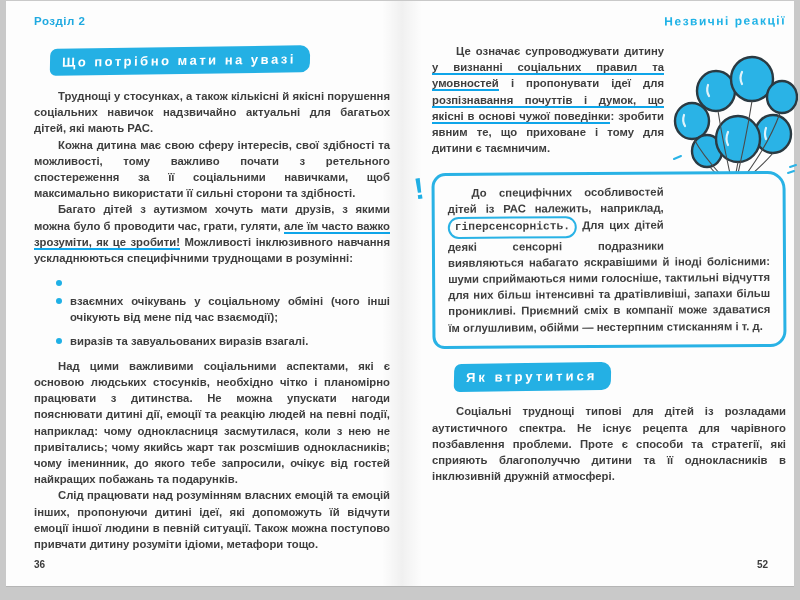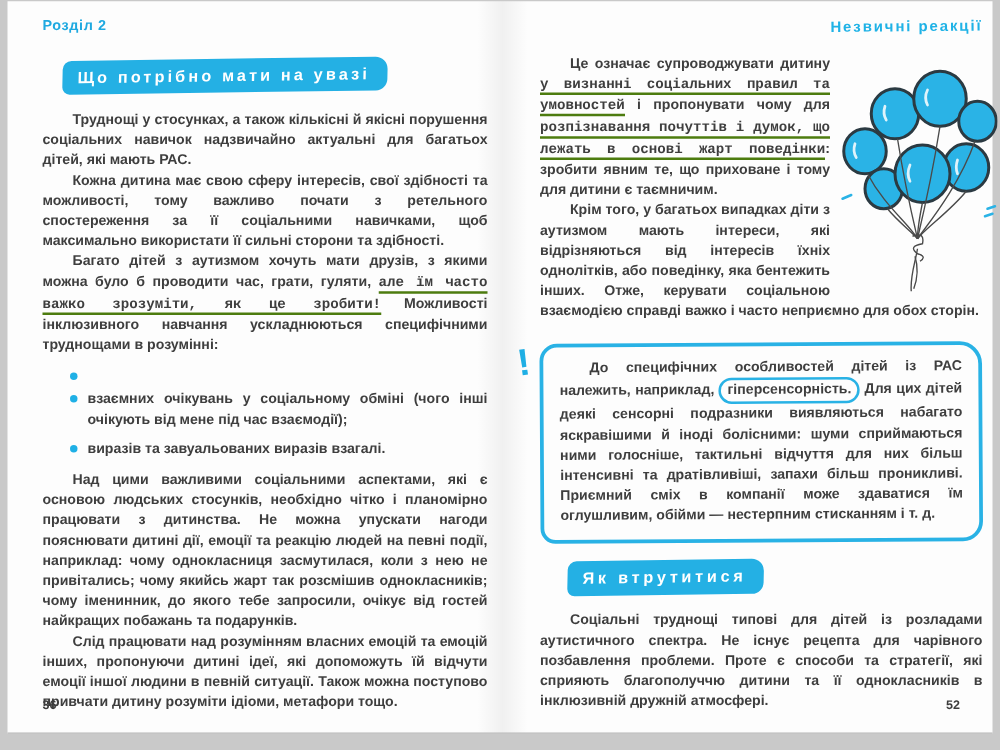--- a/index.html
+++ b/index.html
@@ -27,21 +27,21 @@
     font-weight:bold; font-size:13px; letter-spacing:2.5px;
     padding:6px 14px 6px 12px; border-radius:7px 10px 9px 6px;
     transform:rotate(-0.8deg) skewX(-2deg);
     white-space:nowrap;
   }
   .title-box.small { letter-spacing:3px; }
 
   .body-text { color:#3e3e3e; font-size:11.3px; line-height:16.2px; font-weight:bold; text-align:justify; }
   .para { text-indent:24px; } .mt8 { margin-top:8px; } .mt12 { margin-top:12px; } .mt14 { margin-top:14px; }
 
-  .u-accent { border-bottom:2px solid #4d7c0f; padding-bottom:0px;font-family:Liberation Mono, monospace; }
+  .u-accent { border-bottom:2px solid #0ea5e9; padding-bottom:0px; }
 
   .bullets { margin:9px 0 9px 22px; }
   .bullet-item { display:flex; margin-top:7px; }
   .bullet-item .dot {
     flex:0 0 auto; width:6px; height:6px; border-radius:50%;
     background:#1fb0e6; margin:5px 8px 0 0;
   }
   .bullet-item .btext { text-align:justify; text-indent:0; }
 
   .balloons { float:right; width:126px; height:198px; margin:-4px -12px 2px 8px; shape-margin:6px; }
@@ -51,21 +51,21 @@
     position:absolute; left:-18px; top:2px; color:#1fb0e6;
     font-size:30px; font-weight:bold; transform:rotate(-8deg); line-height:1;
   }
   .callout-box {
     border:3px solid #29b2e5; border-radius:14px 18px 16px 12px;
     padding:9px 13px 10px 13px; transform:rotate(-0.35deg);
     background:#fdfdfd;
   }
   .circled {
     border:2px solid #29b2e5; border-radius:14px; padding:0 5px 1px 5px;
-    display:inline-block; text-indent:0;
+    display:inline-block; text-indent:0;font-family:Liberation Mono, monospace;
   }
 
   .page-number { position:absolute; bottom:16px; color:#3c3c3c; font-size:10px; font-weight:bold; }
   .page-number.pn-left  { left:28px; }
   .page-number.pn-right { right:26px; }
 
   .section2 { margin-top:15px; margin-left:22px; }
 </style>
 </head>
 <body>
@@ -139,23 +139,22 @@
           <path d="M62 160 C 60 172, 56 182, 57 194"></path>
           <path d="M60 166 C 63 176, 62 184, 59 192"></path>
         </g>
         <g stroke="#2ab3e6" stroke-width="2" fill="none" stroke-linecap="round">
           <path d="M2 120 l 7 -3"></path>
           <path d="M118 128 l 6 -2"></path>
           <path d="M116 134 l 6 -2"></path>
         </g>
       </svg>
 
-      <p class="para"><span>Це означає супроводжувати дитину </span><span class="u-accent">у визнанні соціальних правил та умовностей</span><span> і пропонувати чому для </span><span class="u-accent">розпізнавання почуттів і думок, що лежать в основі жарт поведінки</span><span>: зробити явним те, що приховане і тому для дитини є таємничим.</span></p>
+      <p class="para"><span>Це означає супроводжувати дитину </span><span class="u-accent">у визнанні соціальних правил та умовностей</span><span> і пропонувати ідеї для </span><span class="u-accent">розпізнавання почуттів і думок, що якісні в основі чужої поведінки</span><span>: зробити явним те, що приховане і тому для дитини є таємничим.</span></p>
 
-      <p class="para">Крім того, у багатьох випадках діти з аутизмом мають інтереси, які відрізняються від інтересів їхніх однолітків, або поведінку, яка бентежить інших. Отже, керувати соціальною взаємодією справді важко і часто неприємно для обох сторін.</p>
 
       <div class="callout-wrap">
         <div class="exclaim">!</div>
         <div class="callout-box">
           <p class="para"><span>До специфічних особливостей дітей із РАС належить, наприклад, </span><span class="circled">гіперсенсорність.</span><span> Для цих дітей деякі сенсорні подразники виявляються набагато яскравішими й іноді болісними: шуми сприймаються ними голосніше, тактильні відчуття для них більш інтенсивні та дратівливіші, запахи більш проникливі. Приємний сміх в компанії може здаватися їм оглушливим, обійми — нестерпним стисканням і т. д.</span></p>
         </div>
       </div>
 
       <div class="section2">
         <span class="title-box small">Як втрутитися</span>

